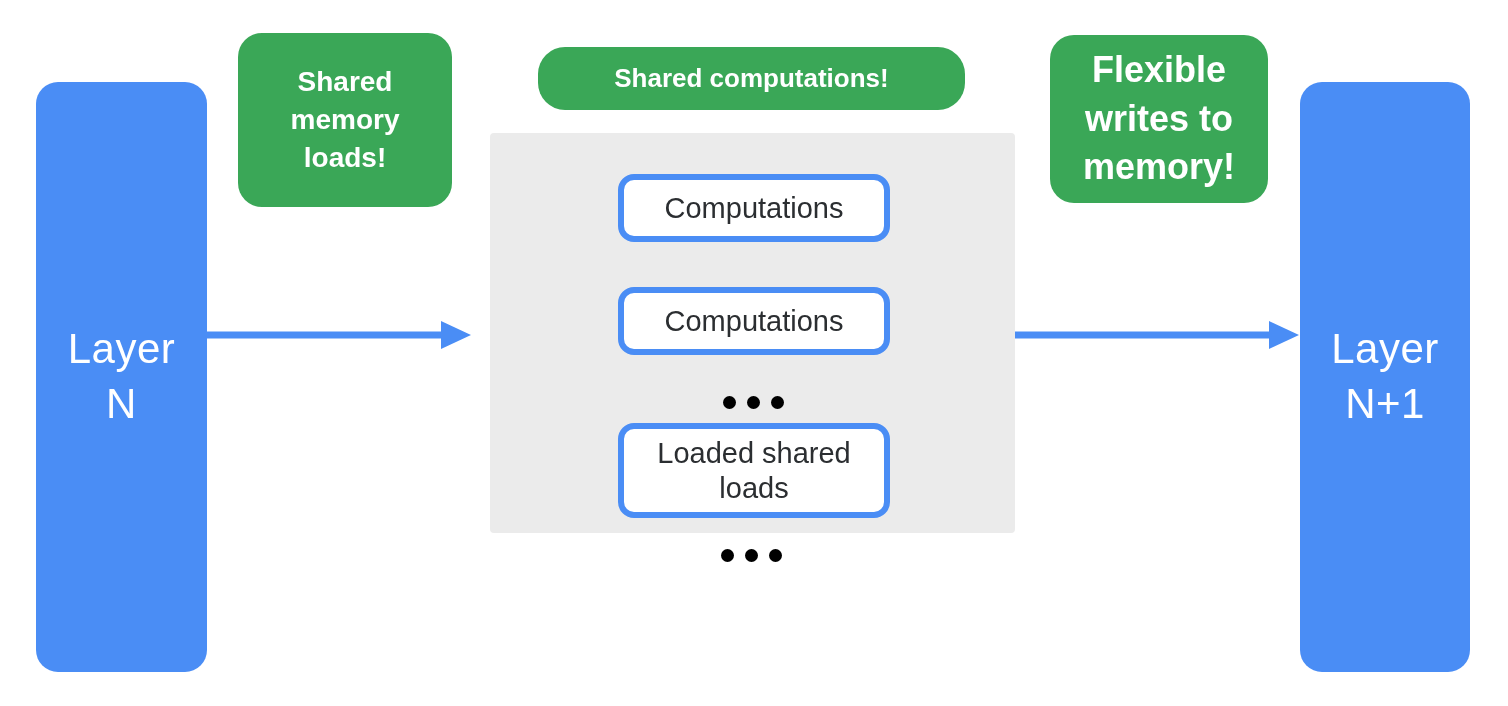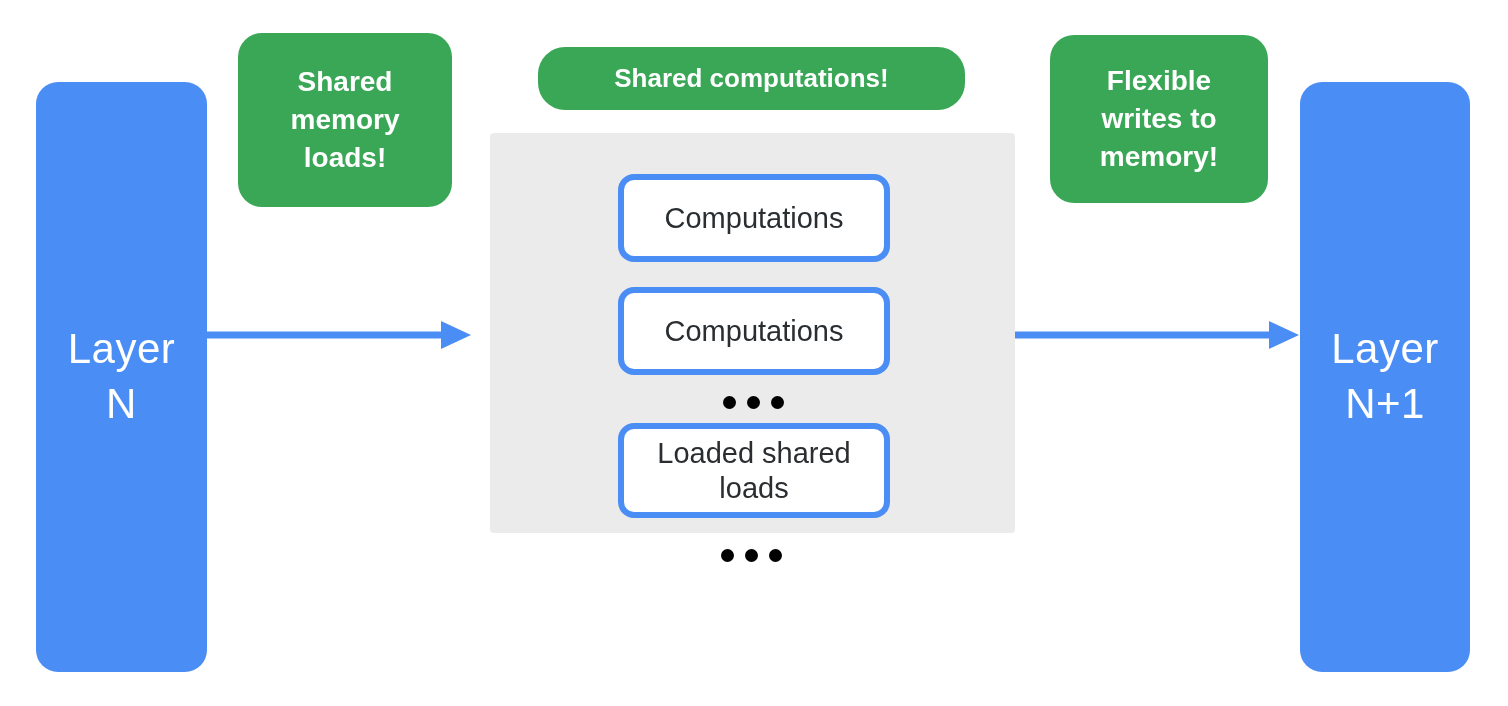--- a/index.html
+++ b/index.html
@@ -24,38 +24,38 @@
   .layer-left{left:36px;}
   .layer-right{left:1300px;width:170px;}
 
   
   .callout{
     position:absolute;background:var(--green);color:#ffffff;
     font-weight:700;text-align:center;
     display:flex;align-items:center;justify-content:center;
   }
   .callout-left{left:238px;top:33px;width:214px;height:174px;border-radius:24px;font-size:28px;line-height:1.35;}
-  .callout-right{left:1050px;top:35px;width:218px;height:168px;border-radius:24px;font-size:28px;line-height:1.35;}
+  .callout-right{left:1050px;top:35px;width:218px;height:168px;border-radius:24px;font-size:36px;line-height:1.35;}
   .callout-pill{left:538px;top:47px;width:427px;height:63px;border-radius:27px;font-size:26px;}
 
   
   .blue-pill{
     position:absolute;left:557px;top:106px;width:390px;height:56px;
     background:var(--blue);border-radius:28px;color:#ffffff;
     font-size:29px;font-weight:700;
     display:flex;align-items:center;justify-content:center;z-index:2;
   }
 
   
   .gpu-block{
     position:absolute;left:490px;top:133px;width:525px;height:400px;
     background:var(--gray);border-radius:4px;z-index:1;
   }
   .inner-box{
-    position:absolute;left:128px;width:272px;height:88px;
+    position:absolute;left:128px;width:272px;height:68px;
     background:#ffffff;border:6px solid var(--blue);border-radius:16px;
     display:flex;align-items:center;justify-content:center;
     color:var(--dark);font-size:29px;line-height:1.2;text-align:center;
   }
   .inner-box-1{top:41px;}
   .inner-box-2{top:154px;}
   .inner-box-3{top:290px;height:95px;}
 
   
   .dots{position:absolute;display:flex;gap:11px;align-items:center;}

